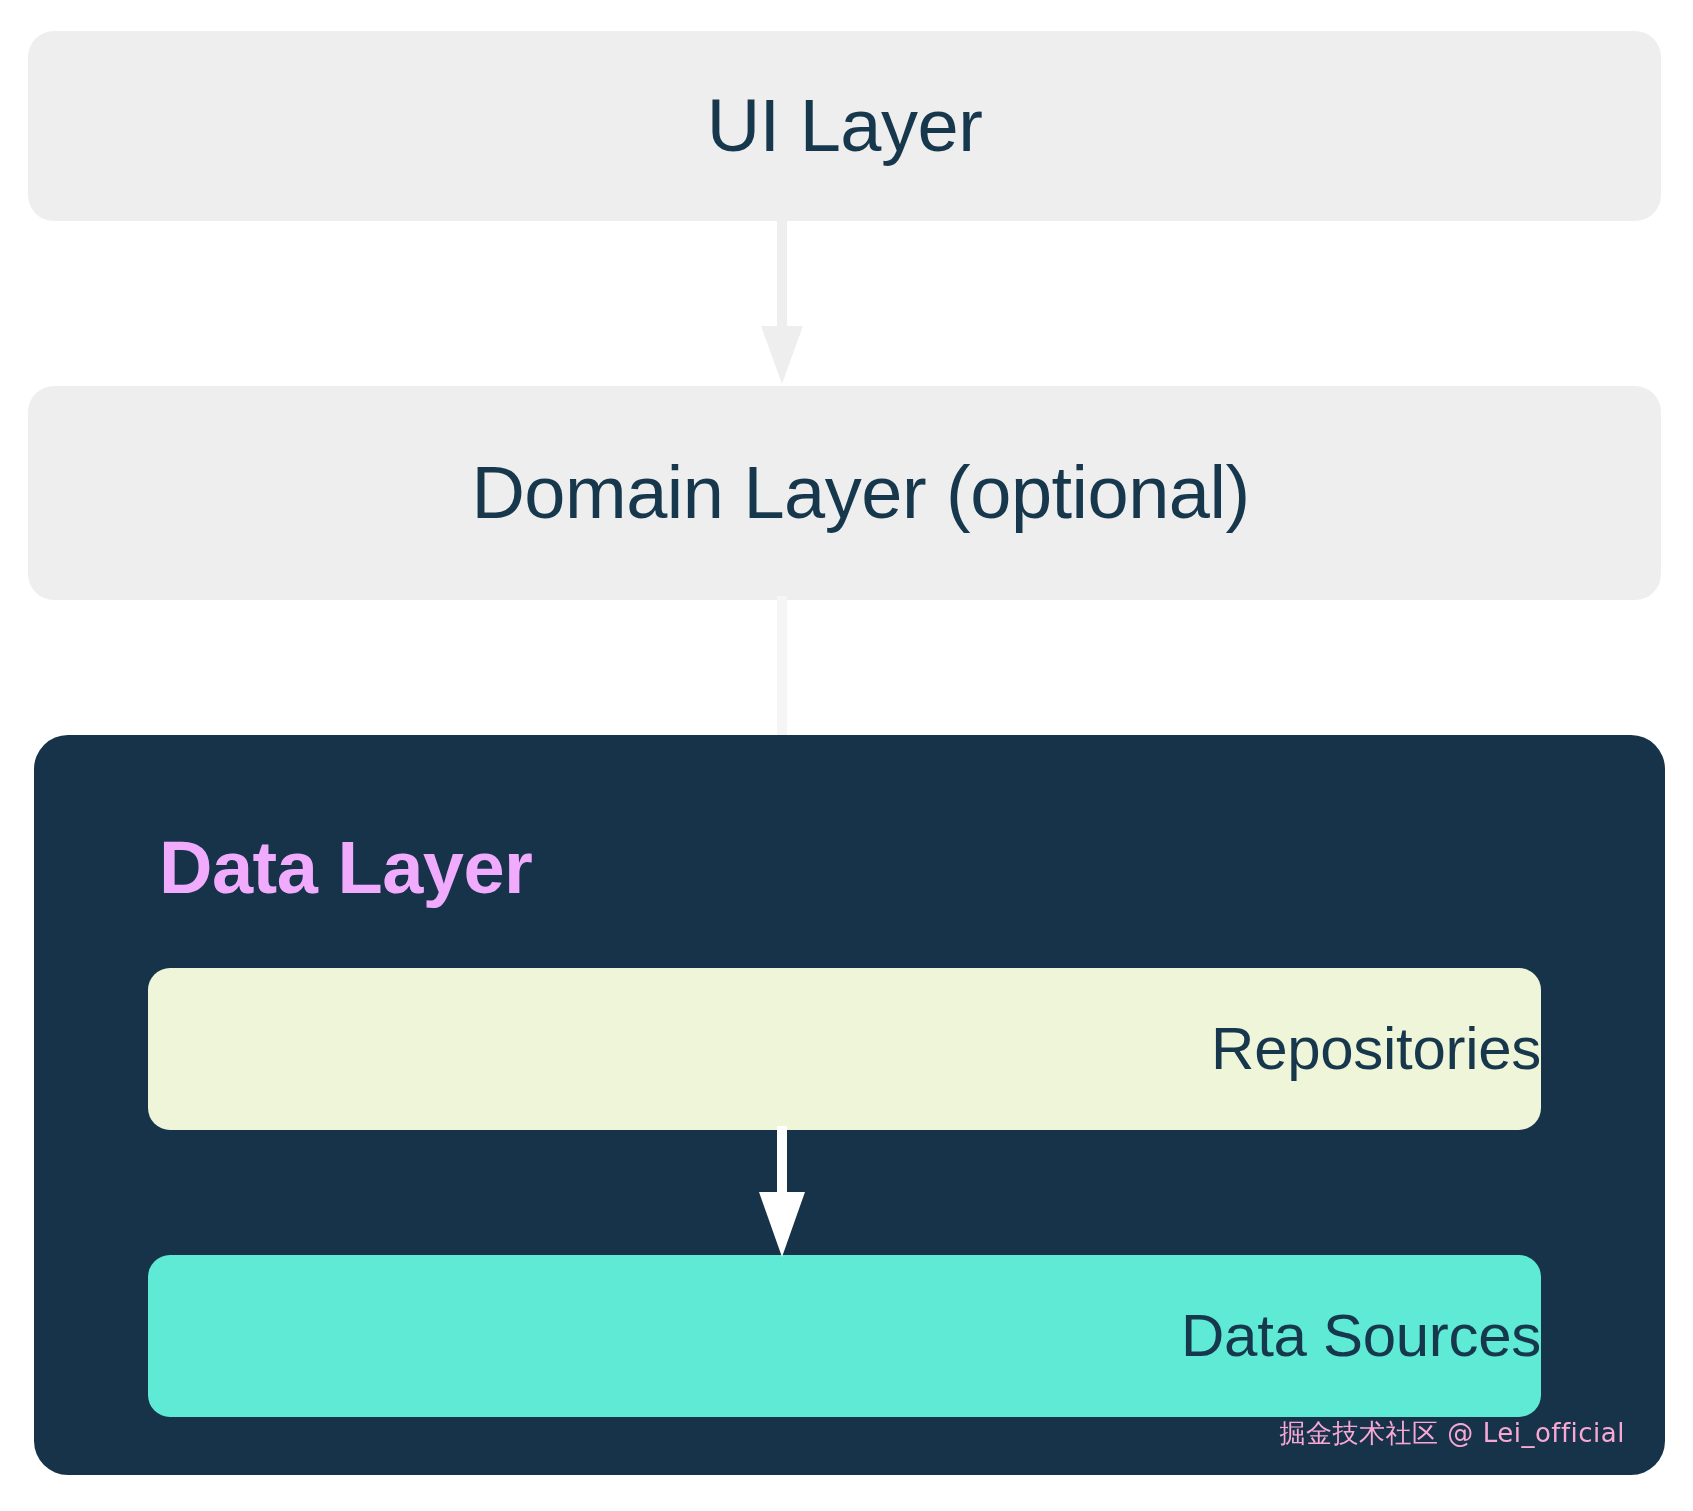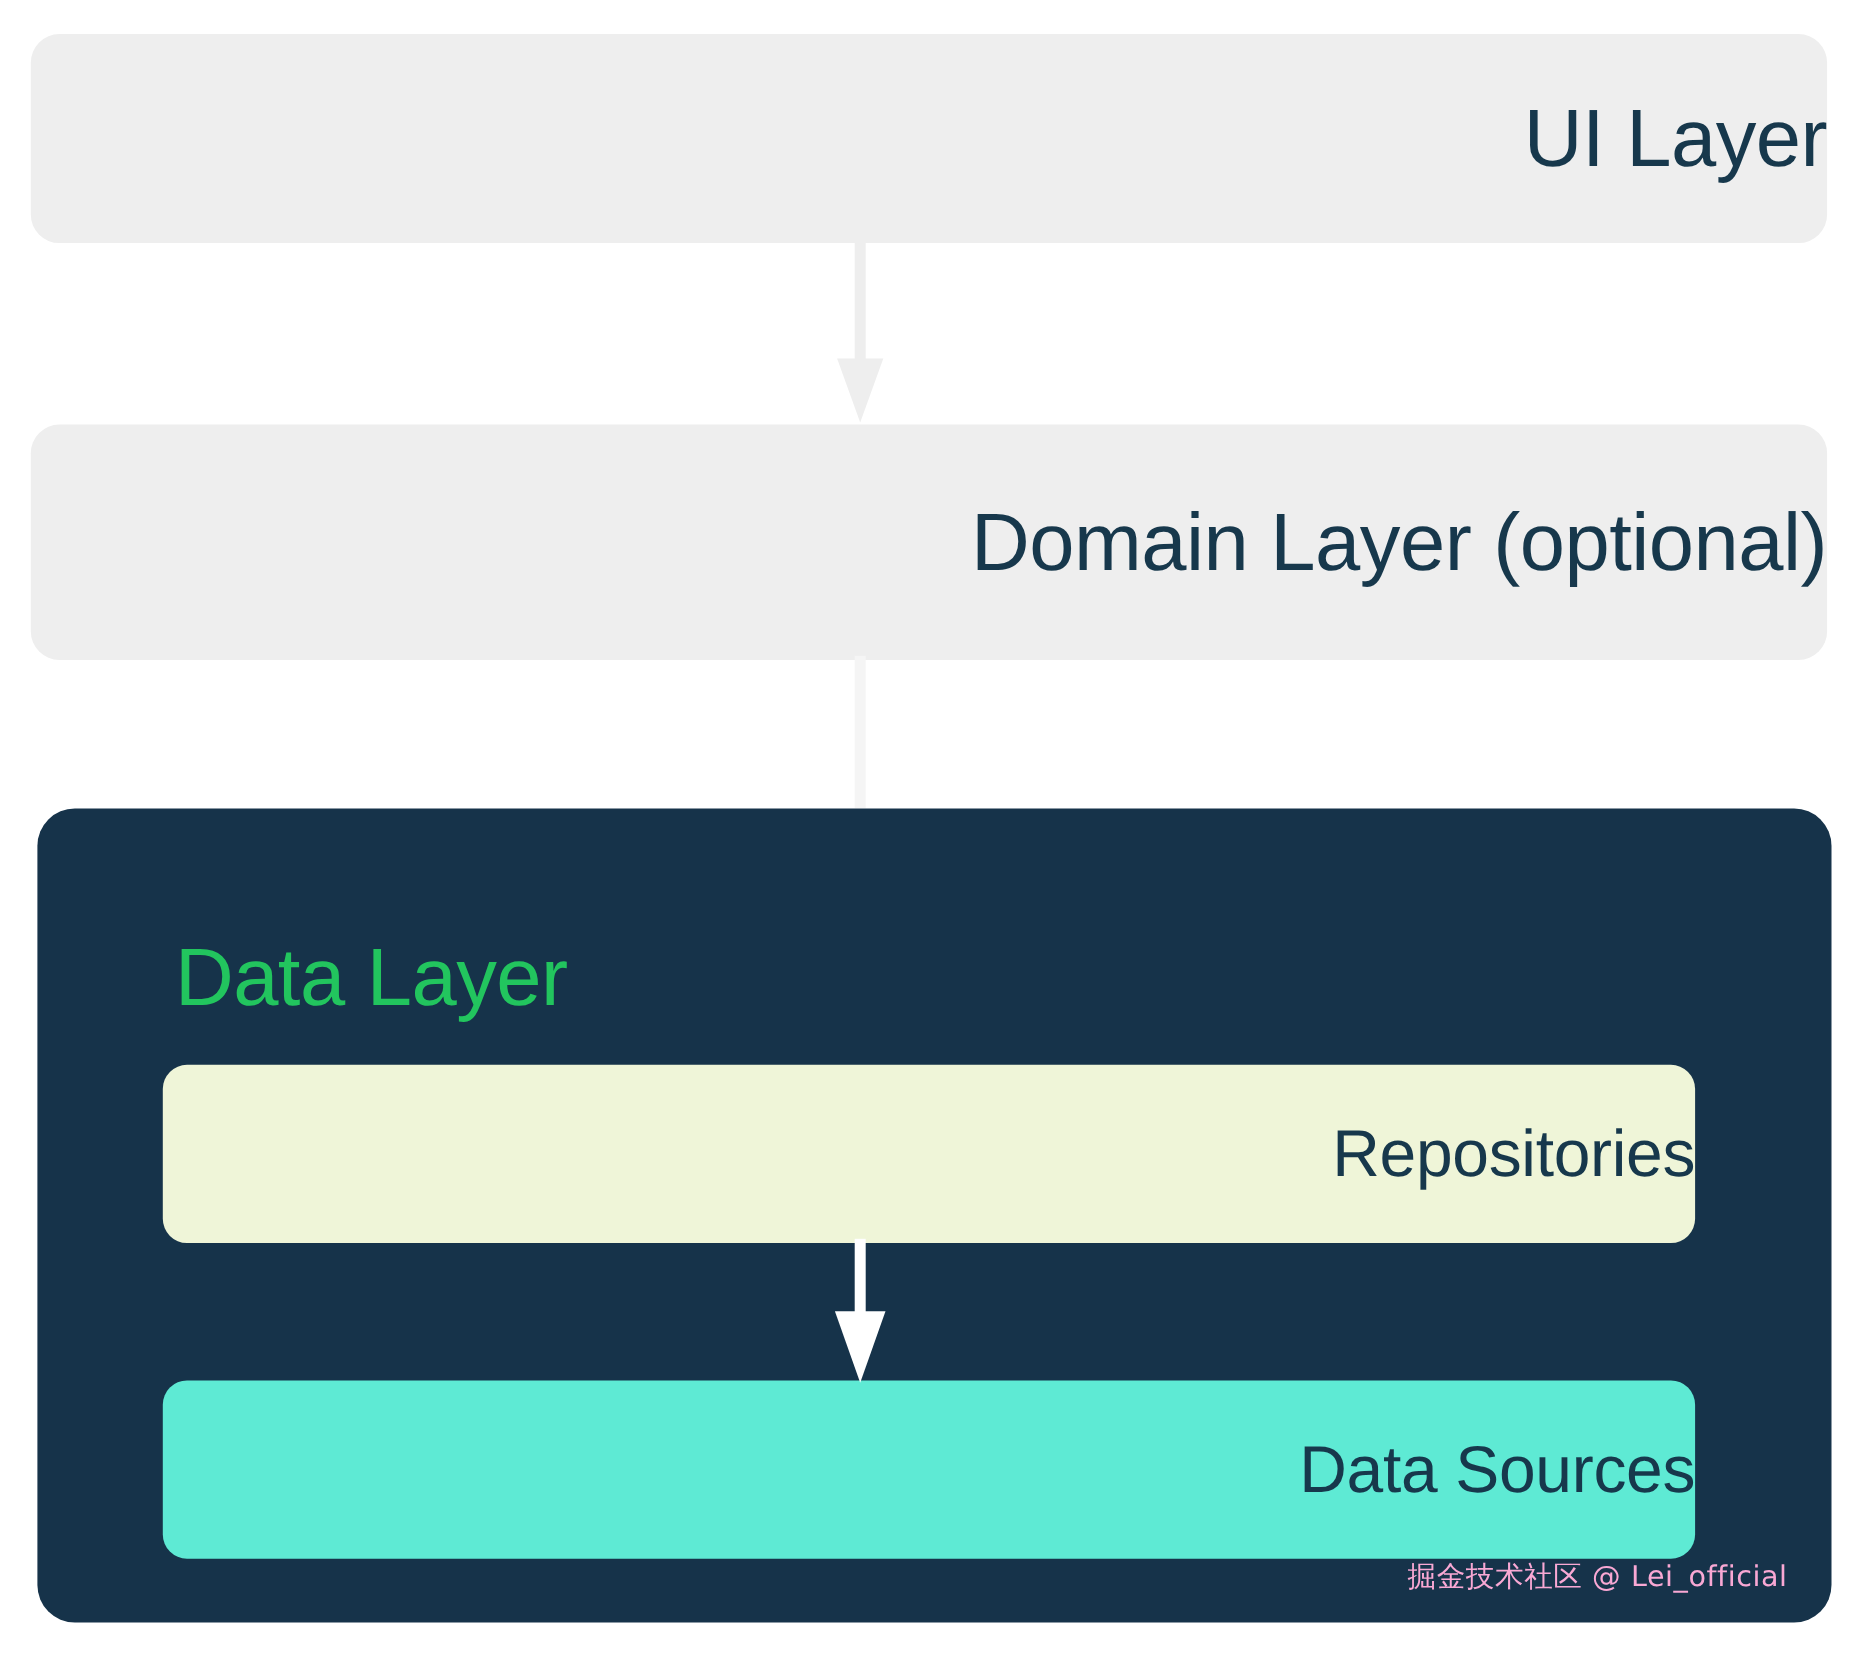--- a/index.html
+++ b/index.html
@@ -17,21 +17,21 @@
     background: #ffffff;
     overflow: hidden;
   }
 
   
   .layer-box {
     position: absolute;
     box-sizing: border-box;
     display: flex;
     align-items: center;
-    justify-content: flex-end;
+    justify-content: center;
     border-radius: 26px;
   }
 
   .ui-layer {
     left: 28px;
     top: 31px;
     width: 1633px;
     height: 190px;
     background: #eeeeee;
   }
@@ -64,26 +64,25 @@
     background: #16334a;
     border-radius: 34px;
     box-sizing: border-box;
   }
 
   .data-layer-title {
     position: absolute;
     left: 125px;
     top: 96px;
     font-size: 74px;
-    font-weight: 400;
-    color: #22c55e;
+    font-weight: 700;
+    color: #f0abfc;
     letter-spacing: -0.5px;
     line-height: 1;
     white-space: nowrap;
-    margin-top: 21px;
   }
 
   
   .sub-box {
     position: absolute;
     box-sizing: border-box;
     display: flex;
     align-items: center;
     justify-content: flex-end;
     border-radius: 22px;

